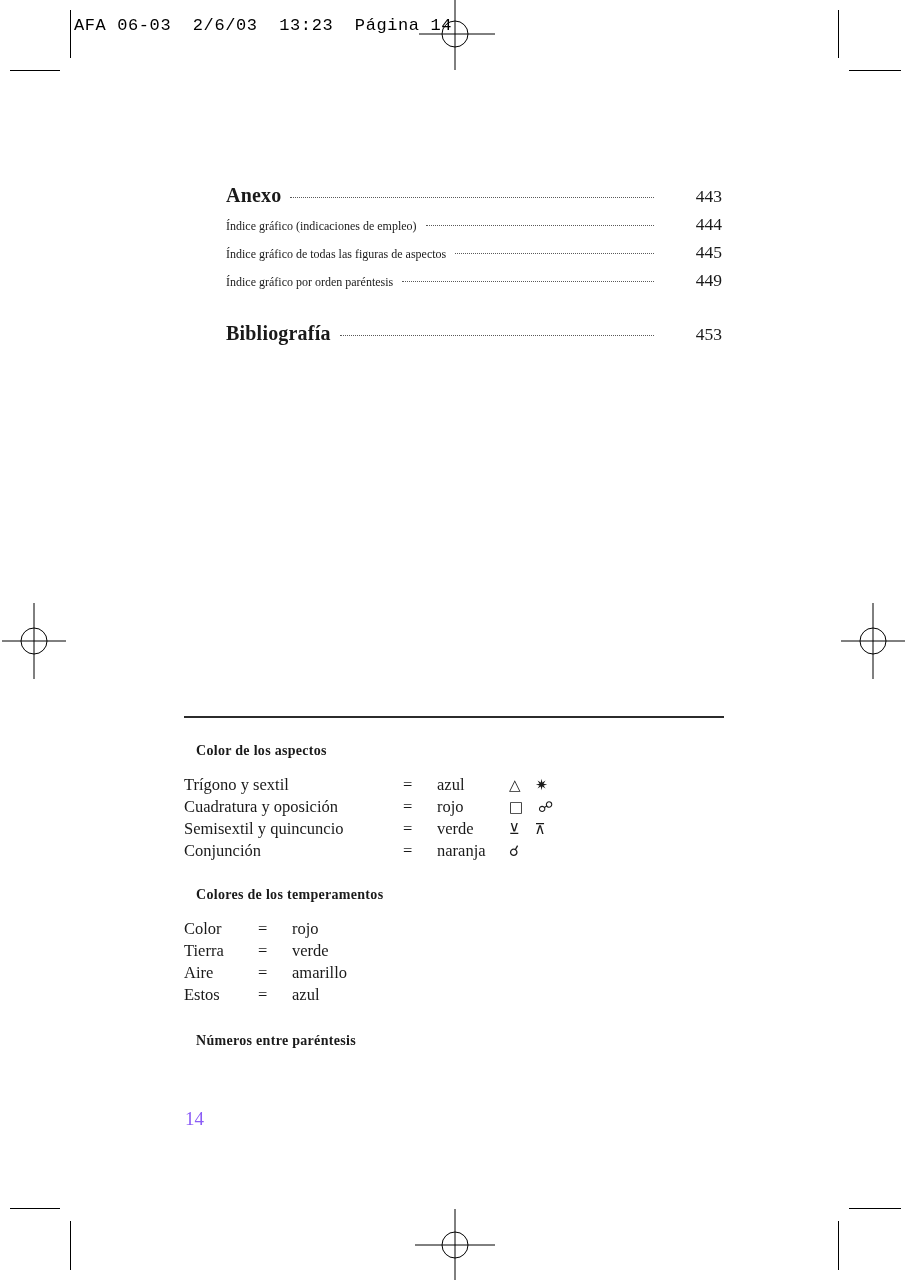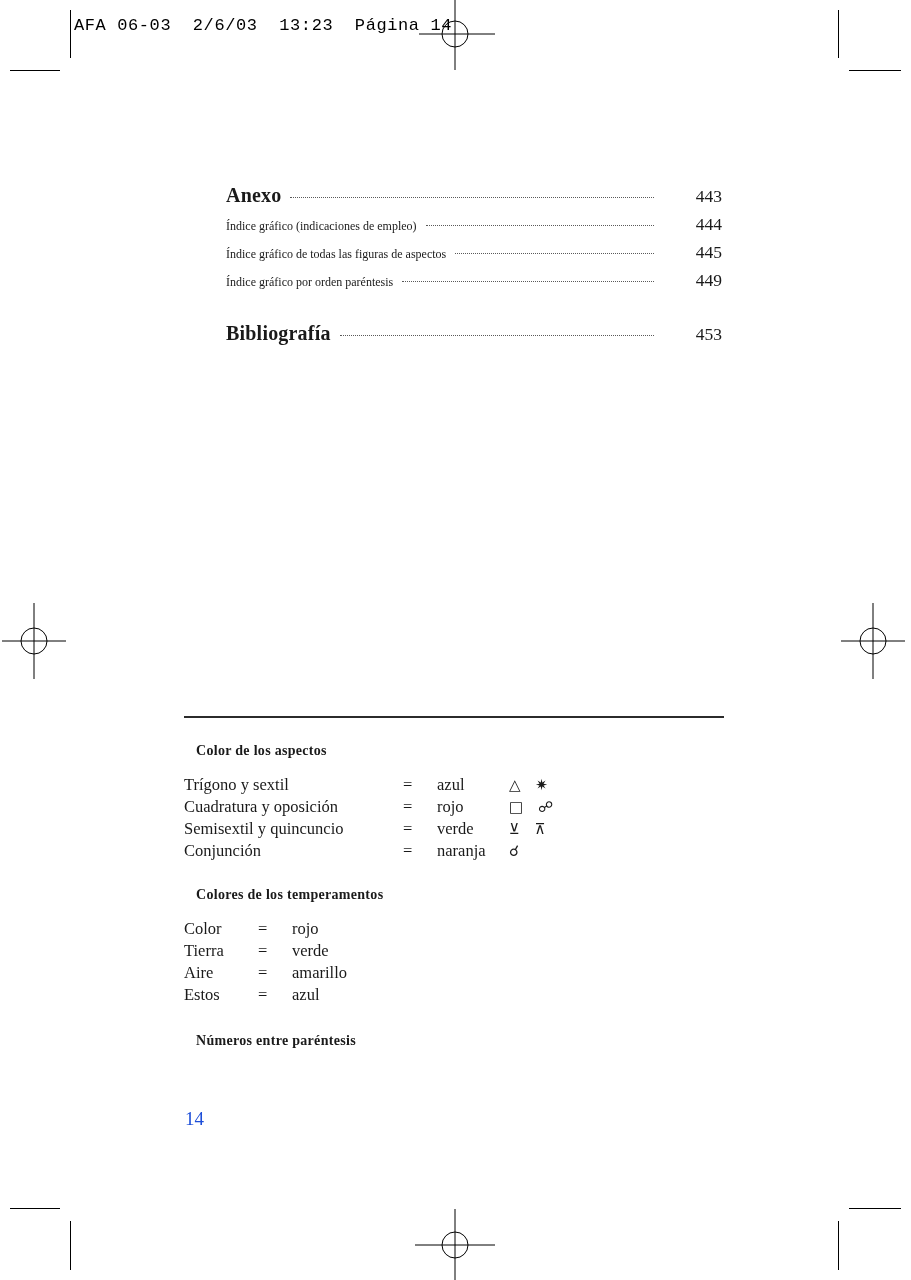--- a/index.html
+++ b/index.html
@@ -135,21 +135,21 @@
     text-align: justify;
     margin: 1px 0 0 0;
     width: 540px;
   }
 
   .folio {
     position: absolute;
     left: 185px;
     top: 1108px;
     font-size: 19px;
-    color: #1d4ed8;
+    color: #8b5cf6;
   }
 </style>
 </head>
 <body>
 
 <div class="crop-v" style="left:70px;  top:10px;   height:48px;"></div>
 <div class="crop-h" style="left:10px;  top:70px;   width:50px;"></div>
 
 <div class="crop-v" style="left:838px; top:10px;   height:48px;"></div>
 <div class="crop-h" style="left:849px; top:70px;   width:52px;"></div>

